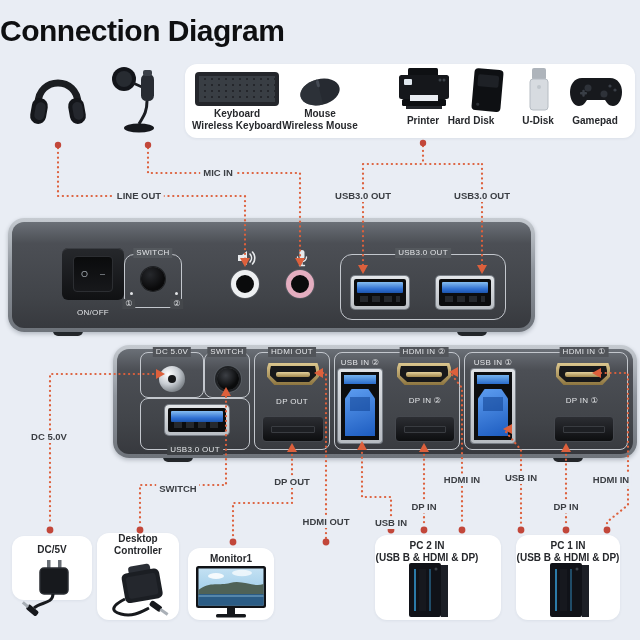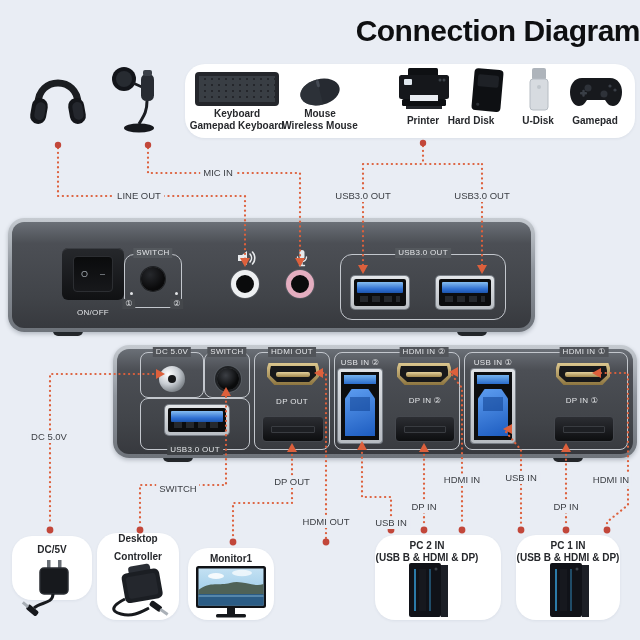--- a/index.html
+++ b/index.html
@@ -1,29 +1,29 @@
 <!DOCTYPE html>
 <html style="--bg: #e9edf4; --line: #dd603c; --dot: #c2473a; --label: #3b3e43;"><head>
 <meta charset="utf-8">
 <style>
   :root{ --bg:#e9edf4; --line:#dd603c; --dot:#c2473a; --label:#3b3e43; }
   *{box-sizing:border-box;margin:0;padding:0}
   html,body{background:var(--bg);font-family:"Liberation Sans",sans-serif}
   #stage{position:relative;width:640px;height:640px;background:var(--bg);overflow:hidden}
   .abs{position:absolute}
   
-  .title{position:absolute;left:0;top:14px;width:640px;text-align:right;
+  .title{position:absolute;left:0;top:14px;width:640px;text-align:left;
          font-size:30px;font-weight:700;color:#0e0f11;letter-spacing:-.5px}
   
-  .wbox{position:absolute;background:#fff;border-radius:20px;box-shadow:0 1px 3px rgba(40,60,90,.07);z-index:1}
+  .wbox{position:absolute;background:#fff;border-radius:12px;box-shadow:0 1px 3px rgba(40,60,90,.07);z-index:1}
   .devlbl{position:absolute;transform:translateX(-50%);font-size:10px;font-weight:700;
           color:#26282c;white-space:nowrap;line-height:1.15}
   .devlbl.sub{font-size:10px}
   
-  .lbl{position:absolute;transform:translateX(-50%);font-size:9.5px;font-weight:400;color:var(--label);
+  .lbl{position:absolute;transform:translateX(-50%);font-size:9.5px;font-weight:700;color:var(--label);
        background:var(--bg);padding:1px 3px;white-space:nowrap;z-index:30;line-height:1.1}
   
   .panel{position:absolute;background:linear-gradient(180deg,#c6cbd1,#8f959d 45%,#6e737a);
          border-radius:16px;padding:4px;z-index:1;box-shadow:0 2px 4px rgba(20,30,45,.25)}
   .panel-in{width:100%;height:100%;border-radius:12px;position:relative;
             background:linear-gradient(180deg,#6b7077,#4c4f55 20%,#414449 70%,#37393e)}
   .foot{position:absolute;width:30px;height:12px;background:#26282b;border-radius:0 0 5px 5px;z-index:0}
   .plabel{position:absolute;transform:translateX(-50%);font-size:8px;color:#e2e4e7;
           white-space:nowrap;letter-spacing:.3px;z-index:6;line-height:1.2}
   .plabel.onborder{background:#515459;padding:0 3px}
@@ -135,21 +135,21 @@
       <rect x="33" y="12" width="13" height="27" rx="5.5" fill="#282c33"></rect>
       <rect x="35" y="8" width="9" height="6" rx="2" fill="#3c4149"></rect>
       <path d="M39,39 C39,52 34,56 31,62" stroke="#1a1c21" stroke-width="3" fill="none"></path>
       <ellipse cx="31" cy="66" rx="15" ry="4.5" fill="#16181d"></ellipse>
     </svg>
   </div>
 
   <div class="wbox" style="left:185px;top:64px;width:450px;height:74px">
     <div class="kbd" style="left:10px;top:8px;width:84px;height:34px"></div>
     <div class="devlbl" style="left:52px;top:44px">Keyboard</div>
-    <div class="devlbl" style="left:52px;top:56px">Gamepad Keyboard</div>
+    <div class="devlbl" style="left:52px;top:56px">Wireless Keyboard</div>
 
     <div class="abs" style="left:110px;top:12px">
       <svg width="50" height="32" viewBox="0 0 50 32">
         <g transform="rotate(-14 25 16)">
           <ellipse cx="25" cy="16" rx="20" ry="13" fill="#262a31"></ellipse>
           <path d="M25,3 a20,13 0 0 0 0,26" fill="#2f343c" opacity=".7"></path>
           <rect x="23.5" y="4" width="3" height="7" rx="1.5" fill="#454b54"></rect>
         </g>
       </svg>
     </div>
@@ -345,21 +345,21 @@
         <g transform="rotate(40 12 50)">
           <rect x="6" y="47" width="13" height="6" rx="2" fill="#17191d"></rect>
           <rect x="0" y="48.5" width="7" height="3" fill="#a7adb4"></rect>
         </g>
       </svg>
     </div>
   </div>
 
   <div class="wbox" style="left:97px;top:533px;width:82px;height:87px">
     <div class="devlbl" style="left:41px;top:0">Desktop</div>
-    <div class="devlbl" style="left:41px;top:18px">Controller</div>
+    <div class="devlbl" style="left:41px;top:12px">Controller</div>
     <div class="abs" style="left:4px;top:30px">
       <svg width="76" height="56" viewBox="0 0 76 56">
         <g transform="rotate(-10 40 22)">
           <rect x="30" y="2" width="22" height="12" rx="3" fill="#2b2f36"></rect>
           <rect x="22" y="8" width="38" height="30" rx="5" fill="#1b1e23"></rect>
           <rect x="26" y="12" width="30" height="22" rx="3" fill="#24272d"></rect>
         </g>
         <path d="M24,36 C12,42 8,48 20,51 C32,54 40,49 48,45" stroke="#17191d" stroke-width="3" fill="none"></path>
         <g transform="rotate(35 56 44)">
           <rect x="48" y="41" width="13" height="6" rx="2" fill="#17191d"></rect>

